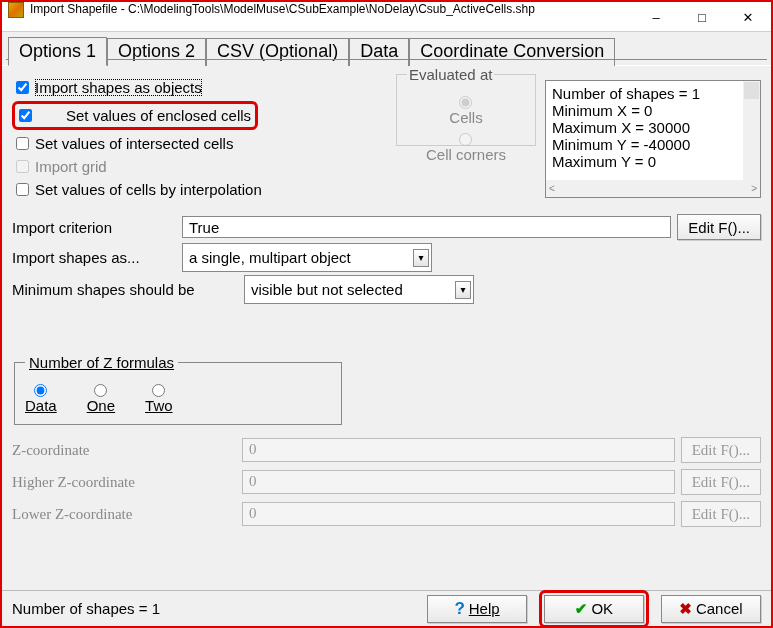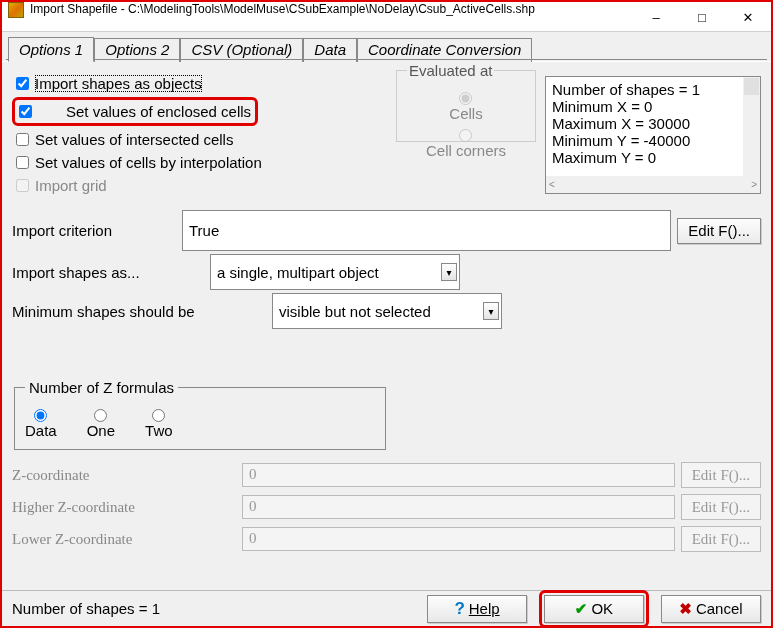--- a/index.html
+++ b/index.html
@@ -38,24 +38,23 @@
       width: 46px; height: 30px;
       display: flex; align-items: center; justify-content: center;
       font-family: "Segoe MDL2 Assets", sans-serif;
       font-size: 13px;
       color: #000;
     }
 
     .tabstrip {
       display: flex;
       padding: 4px 6px 0 6px;
-      font-size: 15px;
+      font-size: 18px;
       background: #f0f0f0;
       border-bottom: 1px solid #fff;
-      font-style: italic;
     }
     .tab {
       border: 1px solid #888;
       border-bottom: none;
       padding: 3px 10px;
       margin-right: 0px;
       background: #f0f0f0;
       position: relative;
       top: 1px;
     }
@@ -139,35 +138,34 @@
     }
 
     .form-row {
       display: flex;
       align-items: center;
       margin: 3px 0;
     }
     .form-row label { width: 170px; }
     .form-row .input-text {
       flex: 1;
-      height: 41px;
+      height: 22px;
       border: 1px solid #888;
       background: #fff;
       padding: 2px 6px;
       font-size: 15px;
     }
     .form-row .combo {
-      height: 36px;
+      height: 29px;
       border: 1px solid #888;
       background: #fff;
       padding: 2px 6px;
       font-size: 15px;
       display: flex; align-items: center; justify-content: space-between;
       width: 250px;
-      margin-left: 28px;
     }
     .combo .arrow {
       width: 16px; height: 18px;
       border: 1px solid #888;
       background: linear-gradient(#fff,#e4e4e4);
       display:flex;align-items:center;justify-content:center;
       font-size:10px;
       margin-right:-4px;
     }
     .btn {
@@ -176,23 +174,24 @@
       background: linear-gradient(#fdfdfd,#eaeaea);
       padding: 0 10px;
       font-size: 15px;
       display:inline-flex; align-items:center; justify-content:center;
       box-shadow: 1px 1px 0 #ccc;
     }
     .btn.disabled { color: #999; background: #f4f4f4; border-color:#bbb; box-shadow:none;}
 
     fieldset.zform {
       margin-top: 50px;
-      width: 372px;
+      width: 328px;
       border: 1px solid #888;
       padding: 6px 10px;
+      text-decoration: underline;
     }
     fieldset.zform legend { padding: 0 4px; }
     .zradios { display:flex; gap: 30px; }
 
     .coord-section { margin-top: 12px; }
     .coord-row { display:flex; align-items:center; margin: 6px 0; color:#888;font-family:Liberation Serif, serif;}
     .coord-row label { width: 230px; }
     .coord-row .ro-input {
       flex:1; height:24px; border:1px solid #bbb; background:#f4f4f4;
       padding:2px 6px; color:#999;
@@ -258,27 +257,27 @@
     <span class="dotted-focus">Import shapes as objects</span>
   </div>
   <div class="chk-row highlight-red" style="display:inline-flex;">
     <input type="checkbox" checked="" style="">
     <span>Set values of enclosed cells</span>
   </div>
   <div class="chk-row">
     <input type="checkbox" style="">
     <span>Set values of intersected cells</span>
   </div>
+  <div class="chk-row disabled">
+    <input type="checkbox" disabled="" style="">
+    <span>Import grid</span>
+  </div>
   <div class="chk-row">
     <input type="checkbox" style="">
     <span>Set values of cells by interpolation</span>
-  </div>
-  <div class="chk-row disabled">
-    <input type="checkbox" disabled="" style="">
-    <span>Import grid</span>
   </div>
 
   <fieldset class="eval">
     <legend>Evaluated at</legend>
     <div class="radio-row">
         <input type="radio" checked="" disabled="" style="">
         <span>Cells</span>
       </div>
     <div class="radio-row">
         <input type="radio" disabled="" style="">

